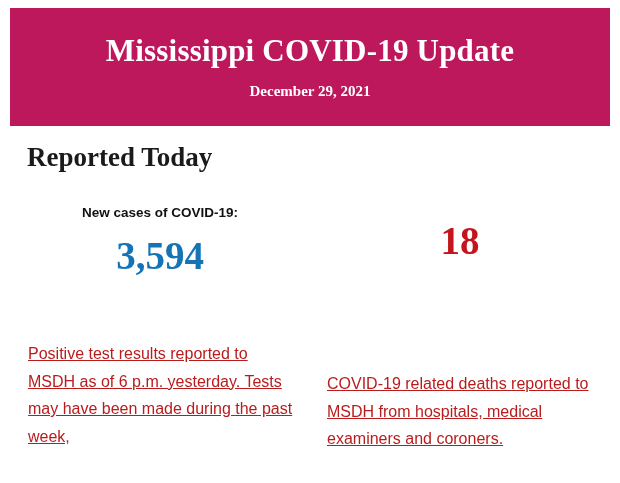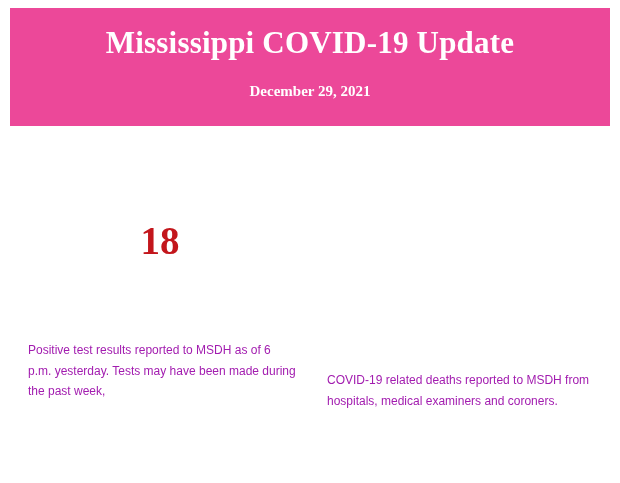--- a/index.html
+++ b/index.html
@@ -18,42 +18,42 @@
     width: 620px;
     height: 483px;
     background: #ffffff;
   }
   .banner {
     position: absolute;
     left: 10px;
     top: 8px;
     width: 600px;
     height: 118px;
-    background: #ec4899;
+    background: #be185d;
     display: flex;
     flex-direction: column;
     align-items: center;
     justify-content: center;
   }
   .banner-title {
     font-family: "Liberation Serif", serif;
     font-weight: bold;
     font-size: 31px;
     color: #ffffff;
     letter-spacing: 0.2px;
     margin: 0 0 14px 0;
     text-align: center;
     line-height: 1.1;
   }
   .banner-date {
     font-family: "Liberation Serif", serif;
     font-weight: bold;
     font-size: 15px;
     color: #ffffff;
-    margin: 8px;
+    margin: 0;
     text-align: right;
   }
   .section-heading {
     position: absolute;
     left: 27px;
     top: 142px;
     font-family: "Liberation Serif", serif;
     font-weight: bold;
     font-size: 27px;
     color: #1a1a1a;
@@ -96,23 +96,24 @@
     position: absolute;
     left: 10px;
     top: 340px;
     width: 600px;
     display: flex;
     flex-direction: row;
   }
   .desc-col {
     width: 300px;
     box-sizing: border-box;
-    font-size: 12px;
-    color: #a21caf;
+    font-size: 16px;
+    color: #b91c1c;
     line-height: 1.72;
+    text-decoration: underline;
   }
   .desc-col.left {
     padding-left: 18px;
     padding-right: 14px;
   }
   .desc-col.right {
     padding-left: 17px;
     padding-right: 8px;
     margin-top: 30px;
   }
@@ -120,22 +121,27 @@
 </head>
 <body>
 
 <div class="page">
 
   <div class="banner">
     <h1 class="banner-title">Mississippi COVID-19 Update</h1>
     <div class="banner-date">December 29, 2021</div>
   </div>
 
+  <h2 class="section-heading">Reported Today</h2>
 
   <div class="stats">
+    <div class="stat-col">
+      <div class="stat-label">New cases of COVID-19:</div>
+      <div class="stat-value cases">3,594</div>
+    </div>
     <div class="stat-col">
       <div class="stat-value deaths">18</div>
     </div>
   </div>
 
   <div class="descriptions">
     <div class="desc-col left">Positive test results reported to MSDH as of 6 p.m. yesterday. Tests may have been made during the past week,</div>
     <div class="desc-col right">COVID-19 related deaths reported to MSDH from hospitals, medical examiners and coroners.</div>
   </div>
 

